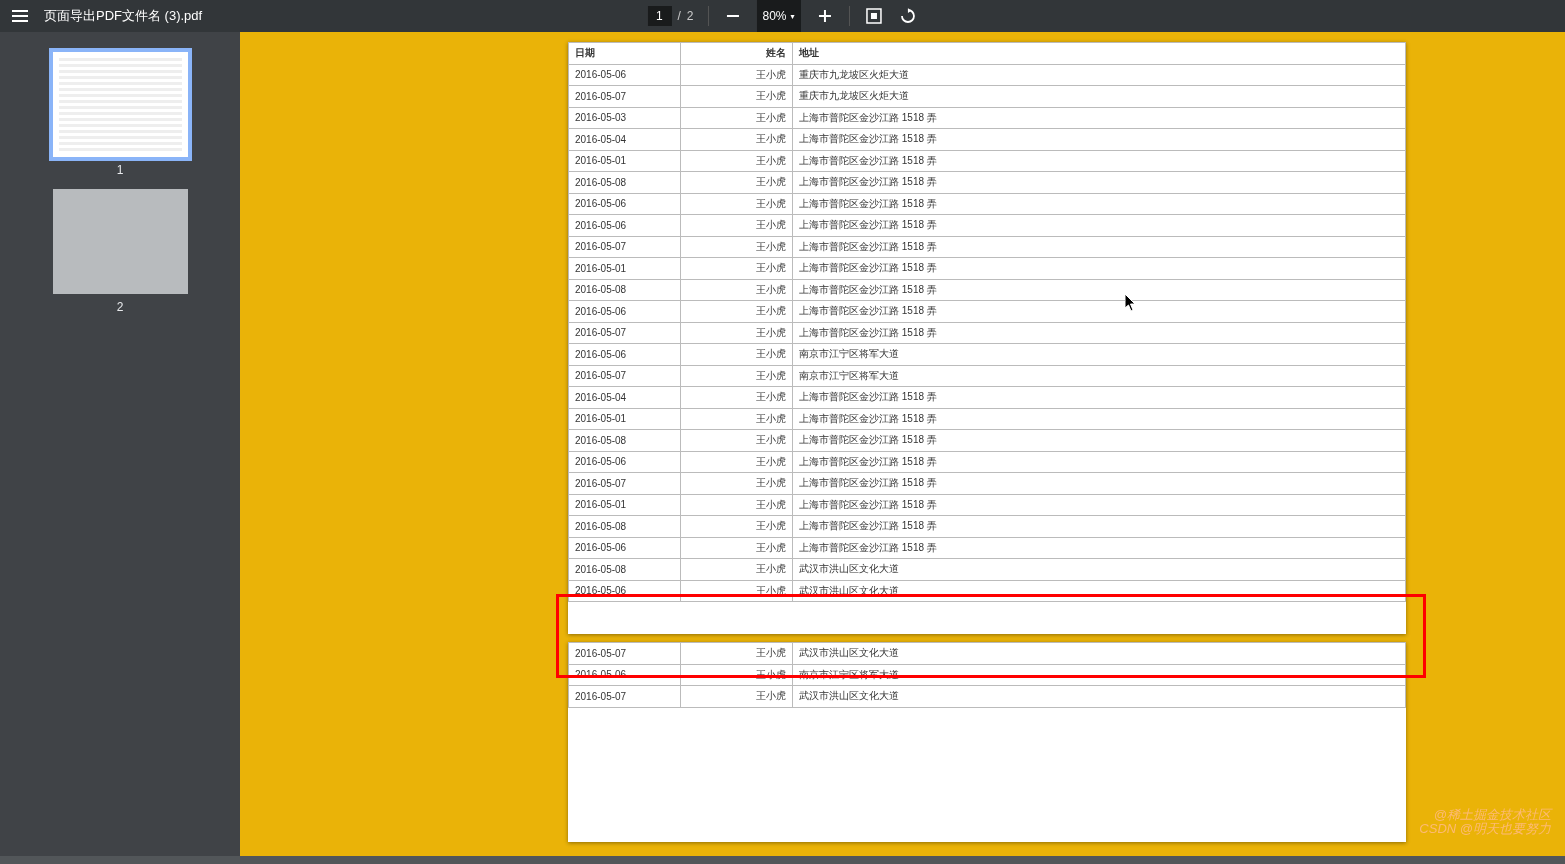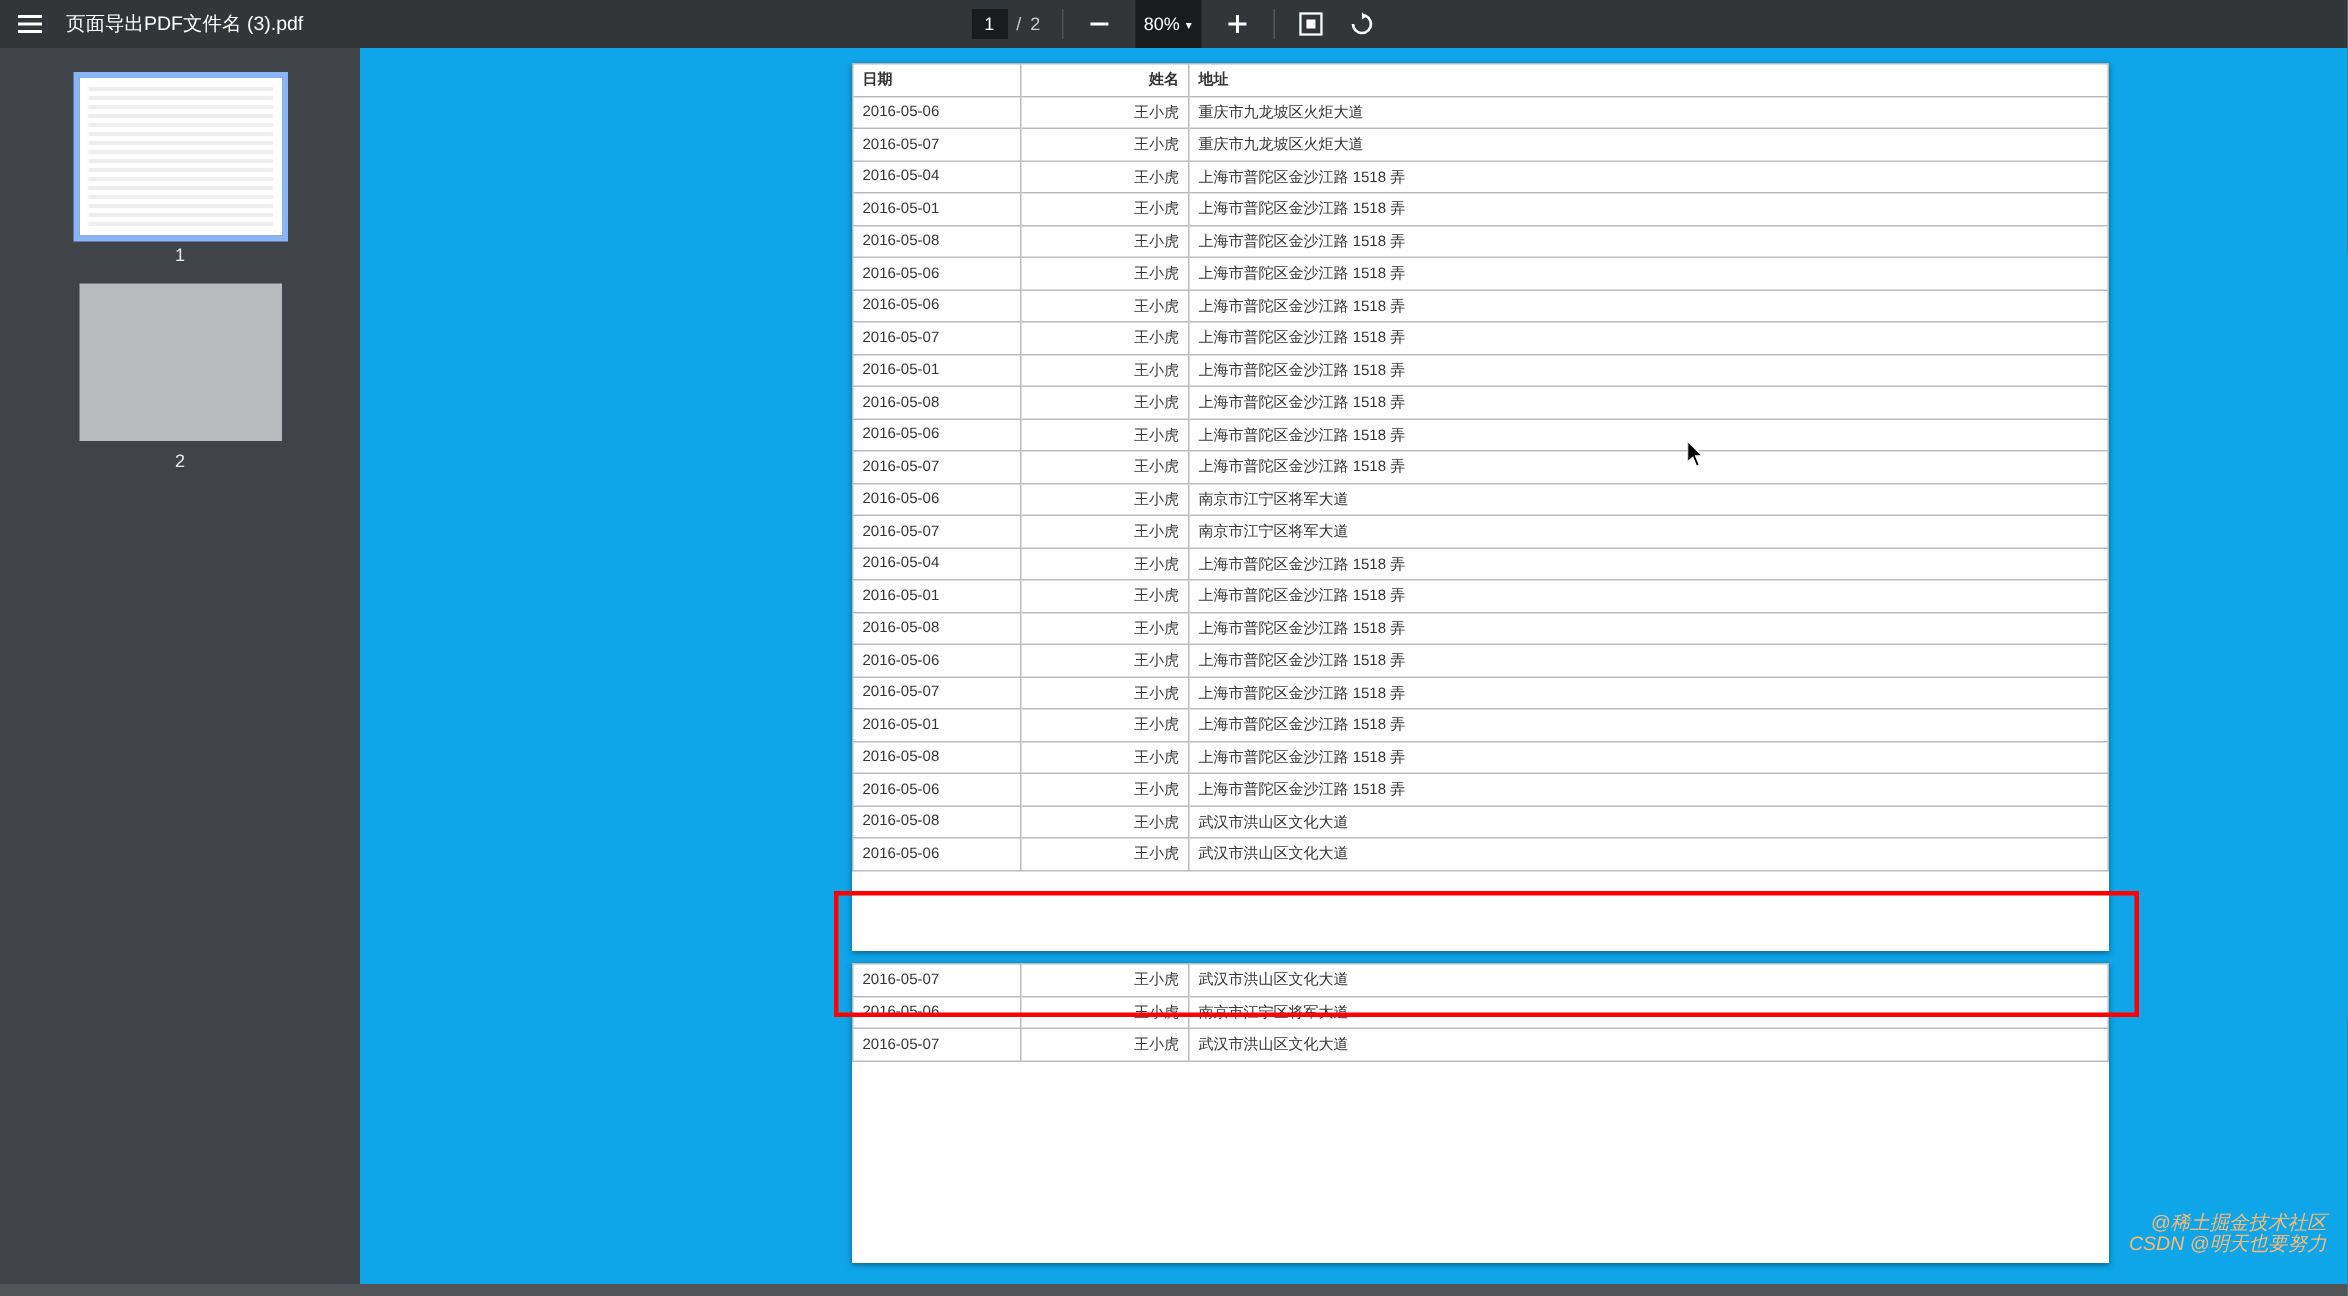--- a/index.html
+++ b/index.html
@@ -23,21 +23,21 @@
 
   
   .main{display:flex;height:824px;}
   .sidebar{width:240px;background:#404347;padding-top:20px;display:flex;flex-direction:column;align-items:center;gap:12px;}
   .thumb-wrap{display:flex;flex-direction:column;align-items:center;gap:6px;}
   .thumb{width:135px;height:105px;background:#fff;position:relative;}
   .thumb.tsel{outline:4px solid #8ab4f8;}
   .thumb.tgrey{background:#b8bbbe;}
   .thumb-num{color:#e8eaed;font-size:12px;}
 
-  .viewer{flex:1;position:relative;background:#0ea5e9;}
+  .viewer{flex:1;position:relative;background:#eab308;}
   .page{position:absolute;background:#fff;}
   .page1{left:328px;top:10px;width:838px;height:592px;box-shadow:0 1px 4px rgba(0,0,0,.4);}
   .page2{left:328px;top:610px;width:838px;height:200px;box-shadow:0 1px 4px rgba(0,0,0,.4);}
 
   table{width:100%;border-collapse:collapse;font-size:10px;color:#333;}
   th,td{border:1px solid #bbb;text-align:left;height:21.5px;vertical-align:middle;padding:0 6px;white-space:nowrap;}
   th{background:#fff;font-weight:bold;}
   .col-date{width:112px;}
   .col-name{width:112px;text-align:right;}
 
@@ -133,20 +133,25 @@
               <td class="col-date">2016-05-06</td>
               <td class="col-name">王小虎</td>
               <td>重庆市九龙坡区火炬大道</td>
             </tr>
             <tr>
               <td class="col-date">2016-05-07</td>
               <td class="col-name">王小虎</td>
               <td>重庆市九龙坡区火炬大道</td>
             </tr>
             <tr>
+              <td class="col-date">2016-05-03</td>
+              <td class="col-name">王小虎</td>
+              <td>上海市普陀区金沙江路 1518 弄</td>
+            </tr>
+            <tr>
               <td class="col-date">2016-05-04</td>
               <td class="col-name">王小虎</td>
               <td>上海市普陀区金沙江路 1518 弄</td>
             </tr>
             <tr>
               <td class="col-date">2016-05-01</td>
               <td class="col-name">王小虎</td>
               <td>上海市普陀区金沙江路 1518 弄</td>
             </tr>
             <tr>

